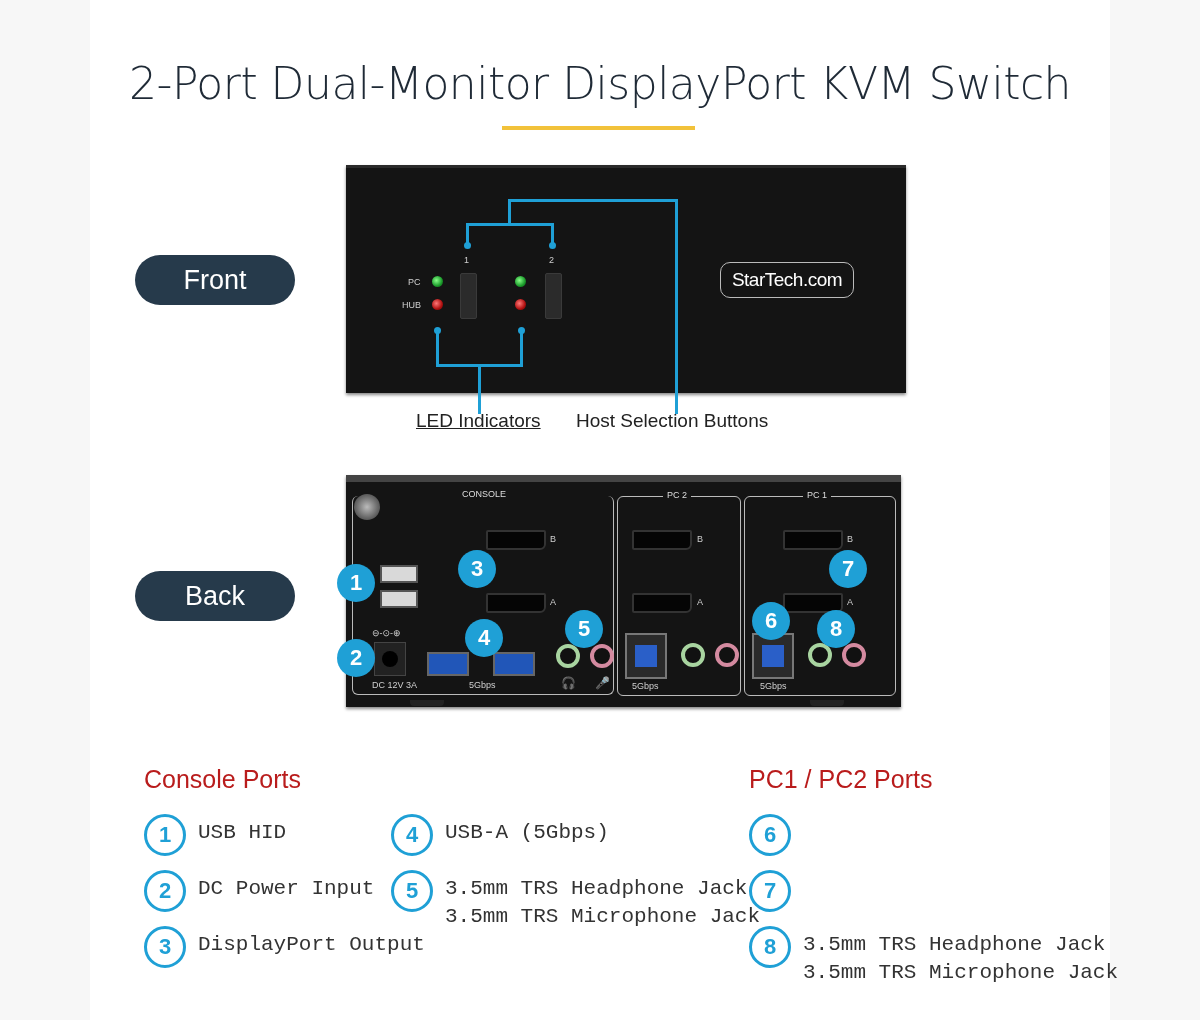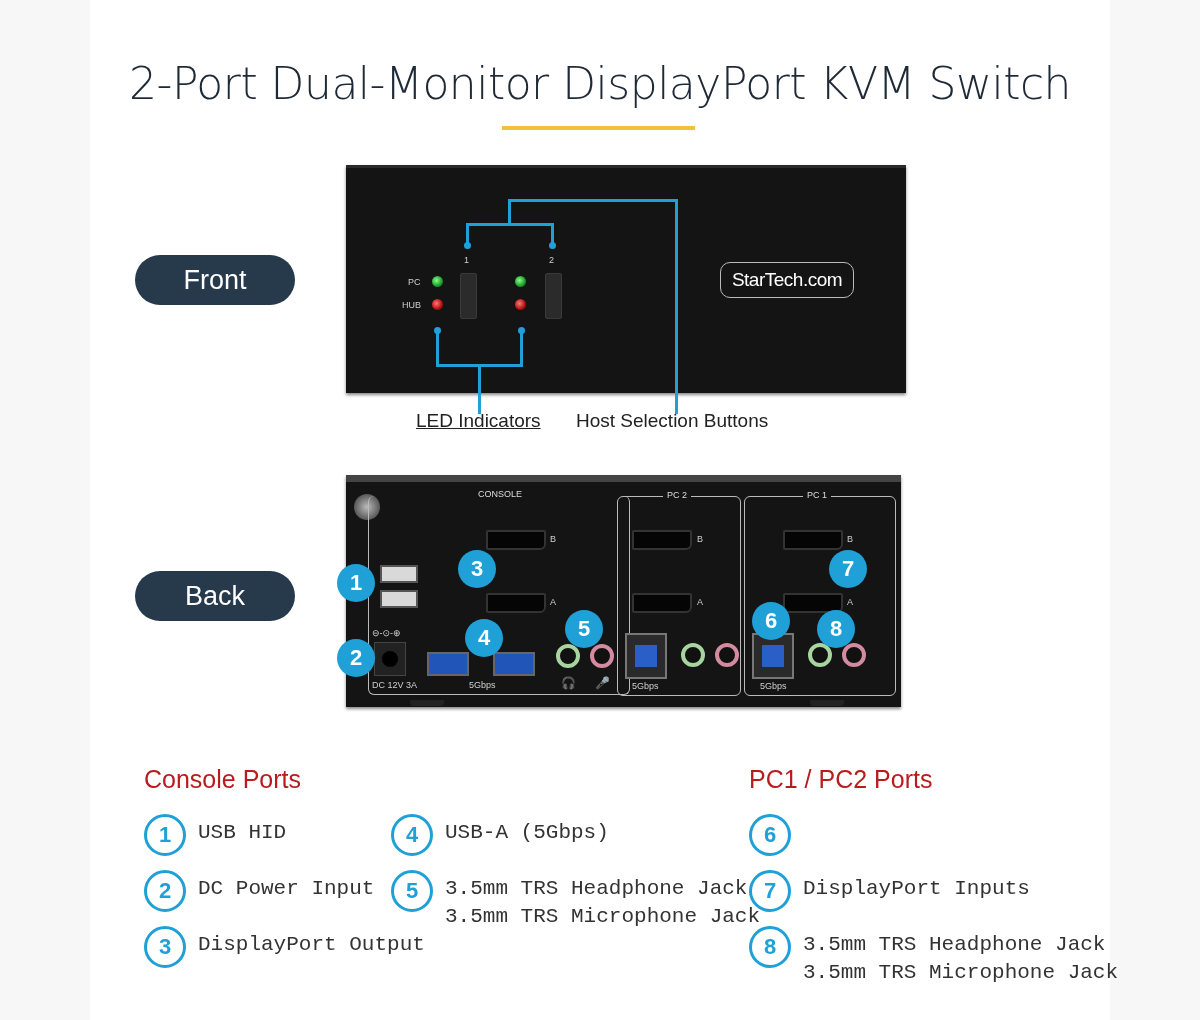--- a/index.html
+++ b/index.html
@@ -81,21 +81,21 @@
 <div class="dot" style="left:518px;top:327px;"></div>
 
 <div class="caption" style="left:416px;text-decoration:underline;">LED Indicators</div>
 <div class="caption" style="left:576px;">Host Selection Buttons</div>
 
 <div class="device back"></div>
 <div class="screw"></div>
 <div class="foot" style="left:410px;"></div>
 <div class="foot" style="left:810px;"></div>
 
-<div class="section" style="left:368px;top:496px;width:260px;height:198px;border-top:none;">
+<div class="section" style="left:352px;top:496px;width:260px;height:198px;border-top:none;">
   <span class="section-label" style="left:105px;">CONSOLE</span>
 </div>
 <div class="section" style="left:617px;top:496px;width:122px;height:198px;">
   <span class="section-label" style="left:45px;">PC 2</span>
 </div>
 <div class="section" style="left:744px;top:496px;width:150px;height:198px;">
   <span class="section-label" style="left:58px;">PC 1</span>
 </div>
 
 <div class="usba" style="left:380px;top:565px;"></div>
@@ -165,19 +165,18 @@
 <div class="item" style="left:391px;top:870px;">
   <div class="num">5</div>
   <div class="desc">3.5mm TRS Headphone Jack
 3.5mm TRS Microphone Jack</div>
 </div>
 <div class="item" style="left:749px;top:814px;">
   <div class="num">6</div>
 </div>
 <div class="item" style="left:749px;top:870px;">
   <div class="num">7</div>
-  <div class="desc">DisplayPort Inputs</div>
 </div>
 <div class="item" style="left:749px;top:926px;">
   <div class="num">8</div>
   <div class="desc">3.5mm TRS Headphone Jack
 3.5mm TRS Microphone Jack</div>
 </div>
 
 </body></html>

